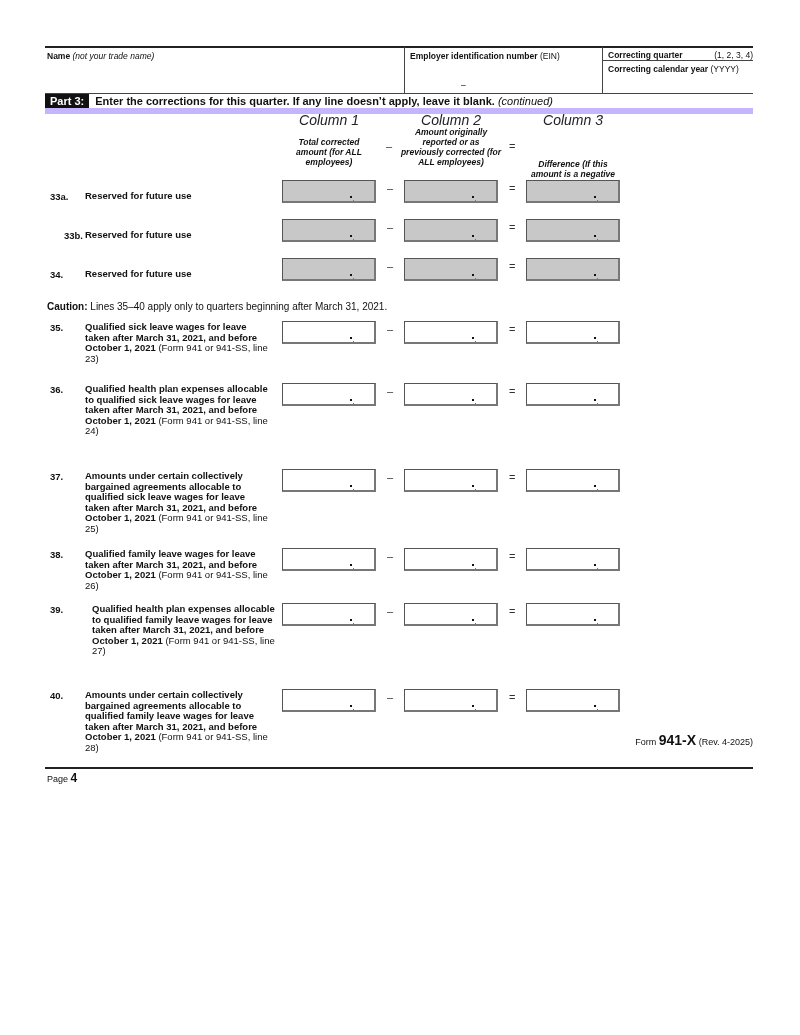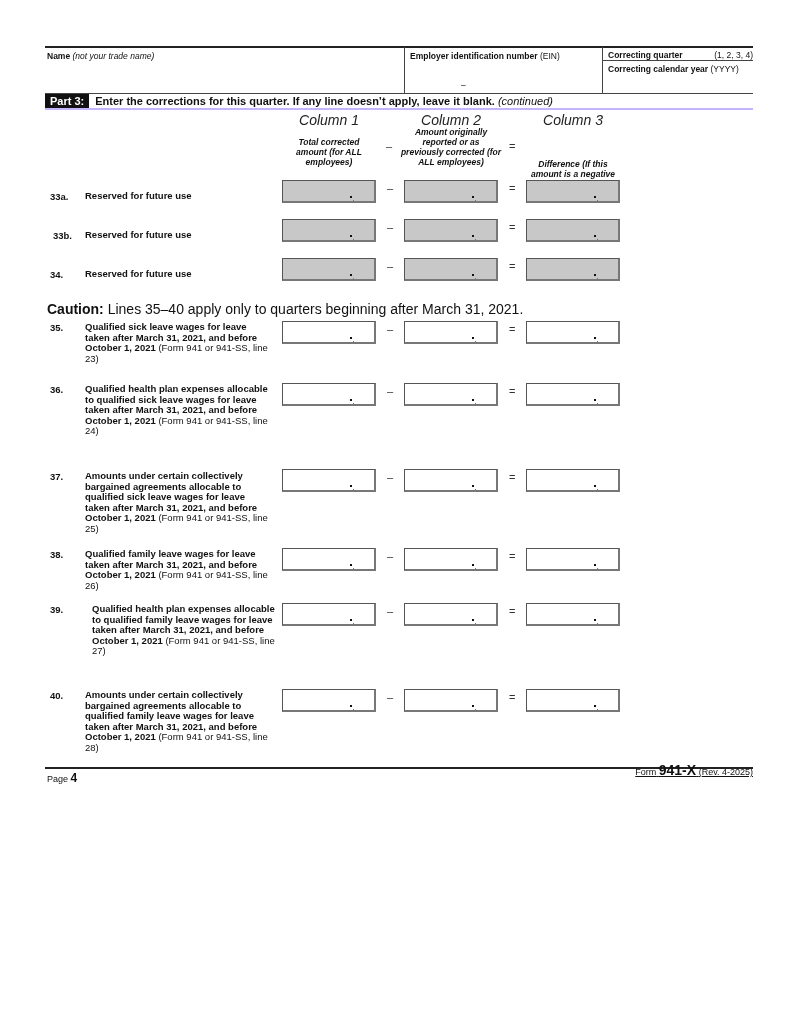--- a/index.html
+++ b/index.html
@@ -4,34 +4,34 @@
   <style>
     html, body { margin:0; padding:0; background:#fff; }
     body { width:800px; height:1035px; position:relative; font-family:"Liberation Sans", sans-serif; color:#111; overflow:hidden; }
     .abs { position:absolute; }
     .hdr-top { left:45px; top:46px; width:708px; height:0; border-top:2px solid #222; }
     .hdr-bottom { left:45px; top:93px; width:708px; border-top:1px solid #444; }
     .vline { border-left:1px solid #444; }
     .lbl { font-size:8.5px; }
     .lbl b { font-weight:bold; }
     .lbl i { font-style:italic; }
-    .part-bar { left:45px; top:94px; width:708px; height:14px; border-bottom:2px solid #c4b5fd; font-size:11px; font-weight:bold; line-height:14px; white-space:nowrap; }
+    .part-bar { left:45px; top:94px; width:708px; height:14px; border-bottom:6px solid #c4b5fd; font-size:11px; font-weight:bold; line-height:14px; white-space:nowrap; }
     .part-tag { display:inline-block; background:#111; color:#fff; padding:0 5px; margin-right:6px; }
     .cont { font-style:italic; font-weight:normal; }
     .colhead { text-align:center; font-size:14px; font-style:italic; color:#222; }
     .coldesc { text-align:center; font-size:8.5px; font-style:italic; font-weight:bold; line-height:10px; }
     .op { font-size:11px; color:#333; }
     .box { height:23px; width:94px; border:1px solid #555; border-bottom:2px solid #777; border-right:2px solid #777; box-sizing:border-box; background:#fff; }
     .box.shaded { background:#c8c8c8; }
     .box .dot { position:absolute; right:22px; bottom:3px; width:2px; height:2px; background:#111; }
     .box .tick { position:absolute; right:20px; bottom:-2px; width:1px; height:3px; background:#777; }
     .num { font-size:9.5px; font-weight:bold; }
     .desc { font-size:9.5px; line-height:10.5px; width:185px; }
     .desc .b { font-weight:bold; }
-    .caution { font-size:14px; }
+    .caution { font-size:10px; }
     .footer-line { left:45px; top:767px; width:708px; border-top:2px solid #222; }
     .footer-l { font-size:9px; }
     .footer-l b { font-size:12px; }
     .footer-r { font-size:9px; text-align:right; }
     .footer-r b { font-size:14px; }
   </style>
 </head>
 <body>
 
 <div class="abs hdr-top"></div>
@@ -82,21 +82,21 @@
     <div class="abs box shaded" style="left: 404px; top: 180px;">
       <span class="dot"></span>
       <span class="tick"></span>
     </div>
     <div class="abs box shaded" style="left: 526px; top: 180px;">
       <span class="dot"></span>
       <span class="tick"></span>
     </div>
     <div class="abs op" style="left: 387px; top: 182px;">–</div>
     <div class="abs op" style="left: 509px; top: 182px;">=</div>
-    <div class="abs num" style="left: 53px; top: 230px;">33b.</div>
+    <div class="abs num" style="left: 64px; top: 230px;">33b.</div>
     <div class="abs desc" style="left: 85px; top: 230px;"><span class="b">Reserved for future use</span> <span></span></div>
     <div class="abs box shaded" style="left: 282px; top: 219px;">
       <span class="dot"></span>
       <span class="tick"></span>
     </div>
     <div class="abs box shaded" style="left: 404px; top: 219px;">
       <span class="dot"></span>
       <span class="tick"></span>
     </div>
     <div class="abs box shaded" style="left: 526px; top: 219px;">
@@ -220,15 +220,15 @@
   </div>
 
 <div class="abs caution" style="left:47px;top:301px;">
   <b>Caution:</b> <span>Lines 35–40 apply only to quarters beginning after March 31, 2021.</span>
 </div>
 
 <div class="abs footer-line"></div>
 <div class="abs footer-l" style="left:47px;top:771px;">
   <span>Page</span> <b>4</b>
 </div>
-<div class="abs footer-r" style="left:553px;top:762px;width:200px;text-decoration:underline;">
+<div class="abs footer-r" style="left:553px;top:732px;width:200px;">
   <span>Form</span> <b>941-X</b> <span>(Rev. 4-2025)</span>
 </div>
 
 </body></html>

